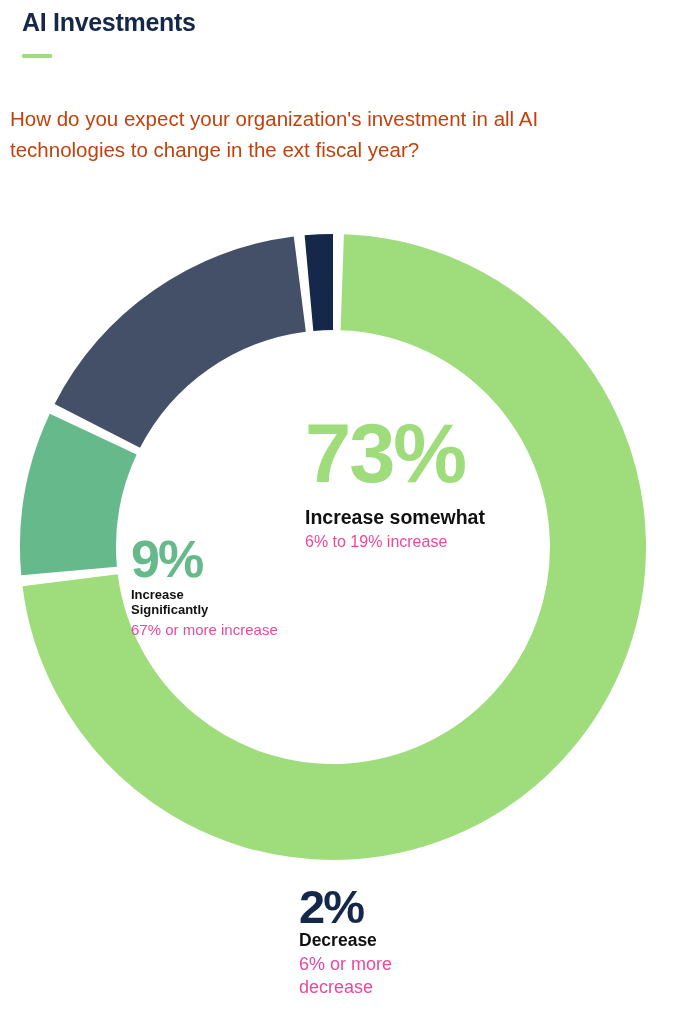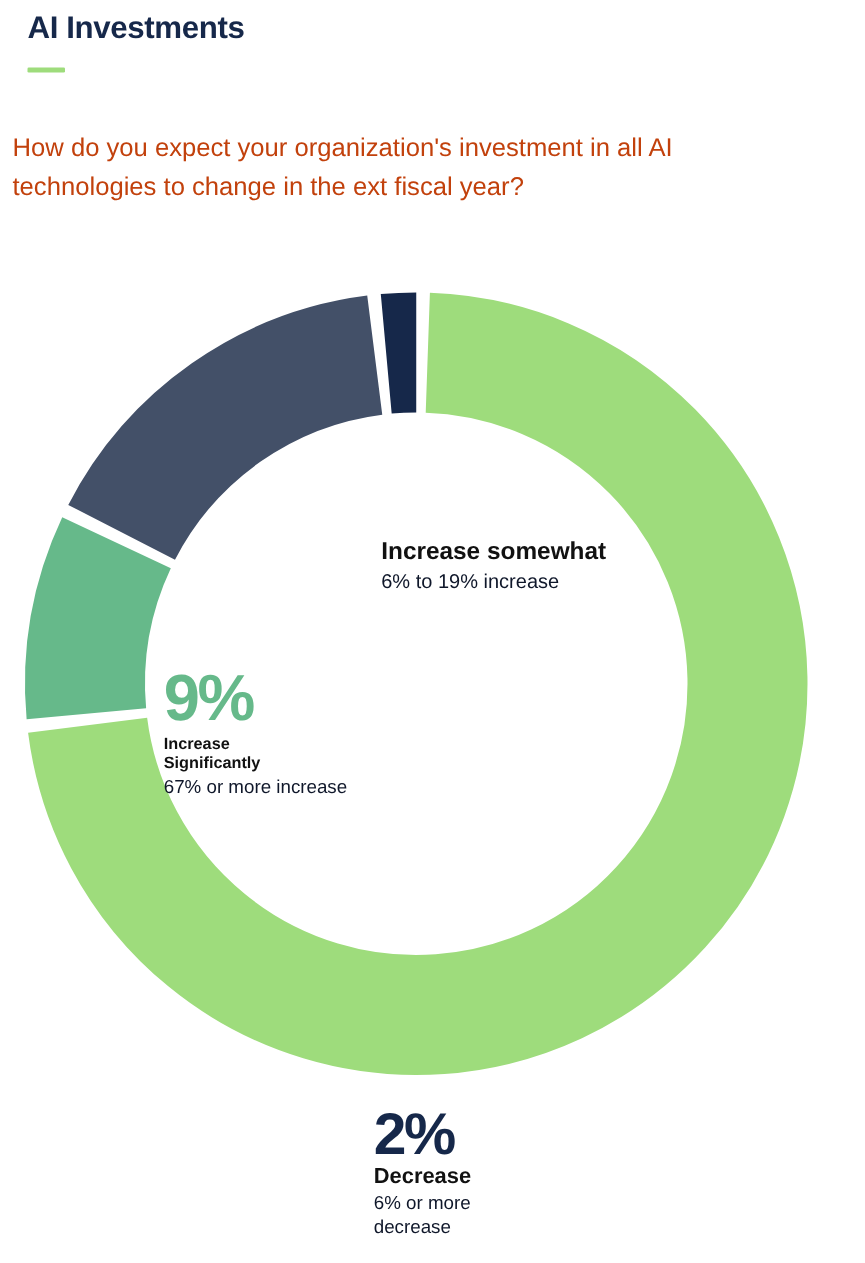--- a/index.html
+++ b/index.html
@@ -78,21 +78,21 @@
     letter-spacing: -2px;
   }
 
   .callout .lbl {
     font-weight: bold;
     color: #111111;
     line-height: 1.16;
   }
 
   .callout .sub {
-    color: #0f172a;
+    color: #ec4899;
     line-height: 1.3;
   }
 
   
   #callout-increase-somewhat { left: 305px; top: 416px; }
   #callout-increase-somewhat .pct { font-size: 83px; color: #9EDC7C; }
   #callout-increase-somewhat .lbl { font-size: 19.5px; margin-top: 14px; }
   #callout-increase-somewhat .sub { font-size: 16px; margin-top: 3px; }
 
   
@@ -104,21 +104,21 @@
   
   #callout-stay-the-same { left: 36px; top: 831px; }
   #callout-stay-the-same .pct { font-size: 57px; color: #435068; }
   #callout-stay-the-same .lbl { font-size: 18.5px; margin-top: 3px; }
   #callout-stay-the-same .sub { font-size: 15.5px; margin-top: 2px; }
 
   
   #callout-decrease { left: 299px; top: 885px; }
   #callout-decrease .pct { font-size: 47px; color: #16284A; }
   #callout-decrease .lbl { font-size: 17.5px; margin-top: 2px; }
-  #callout-decrease .sub { font-size: 15px; margin-top: 2px; width: 110px; }
+  #callout-decrease .sub { font-size: 18px; margin-top: 2px; width: 110px; }
 </style>
 </head>
 <body>
 
 <div class="page">
 
   <div class="header">
     <div class="page-title">AI Investments</div>
     <div class="accent-rule"></div>
   </div>
@@ -138,20 +138,21 @@
             <title>Stay the same 16%</title>
           </path>
           <path d="M 308.98 67.09 A 265 265 0 0 1 333.00 66.00" fill="none" stroke="#16284A" stroke-width="96">
             <title>Decrease 2%</title>
           </path>
         </g>
     </svg>
   </div>
 
   <div class="callout" id="callout-increase-somewhat">
+    <div class="pct">73%</div>
     <div class="lbl">Increase somewhat</div>
     <div class="sub">6% to 19% increase</div>
   </div>
 
   <div class="callout" id="callout-increase-significantly">
     <div class="pct">9%</div>
     <div class="lbl">
       <span>Increase</span><br>
       <span>Significantly</span>
     </div>

